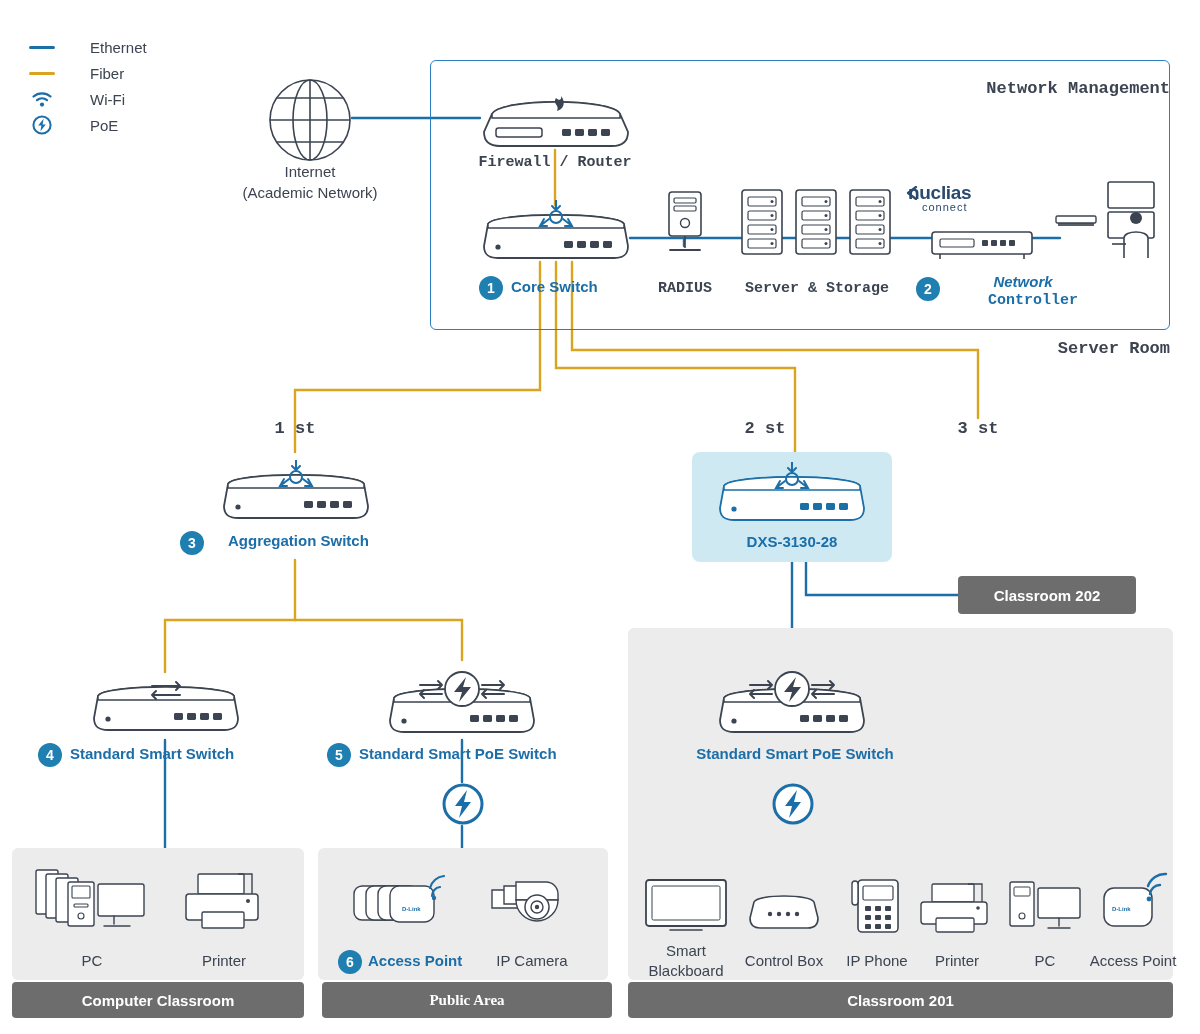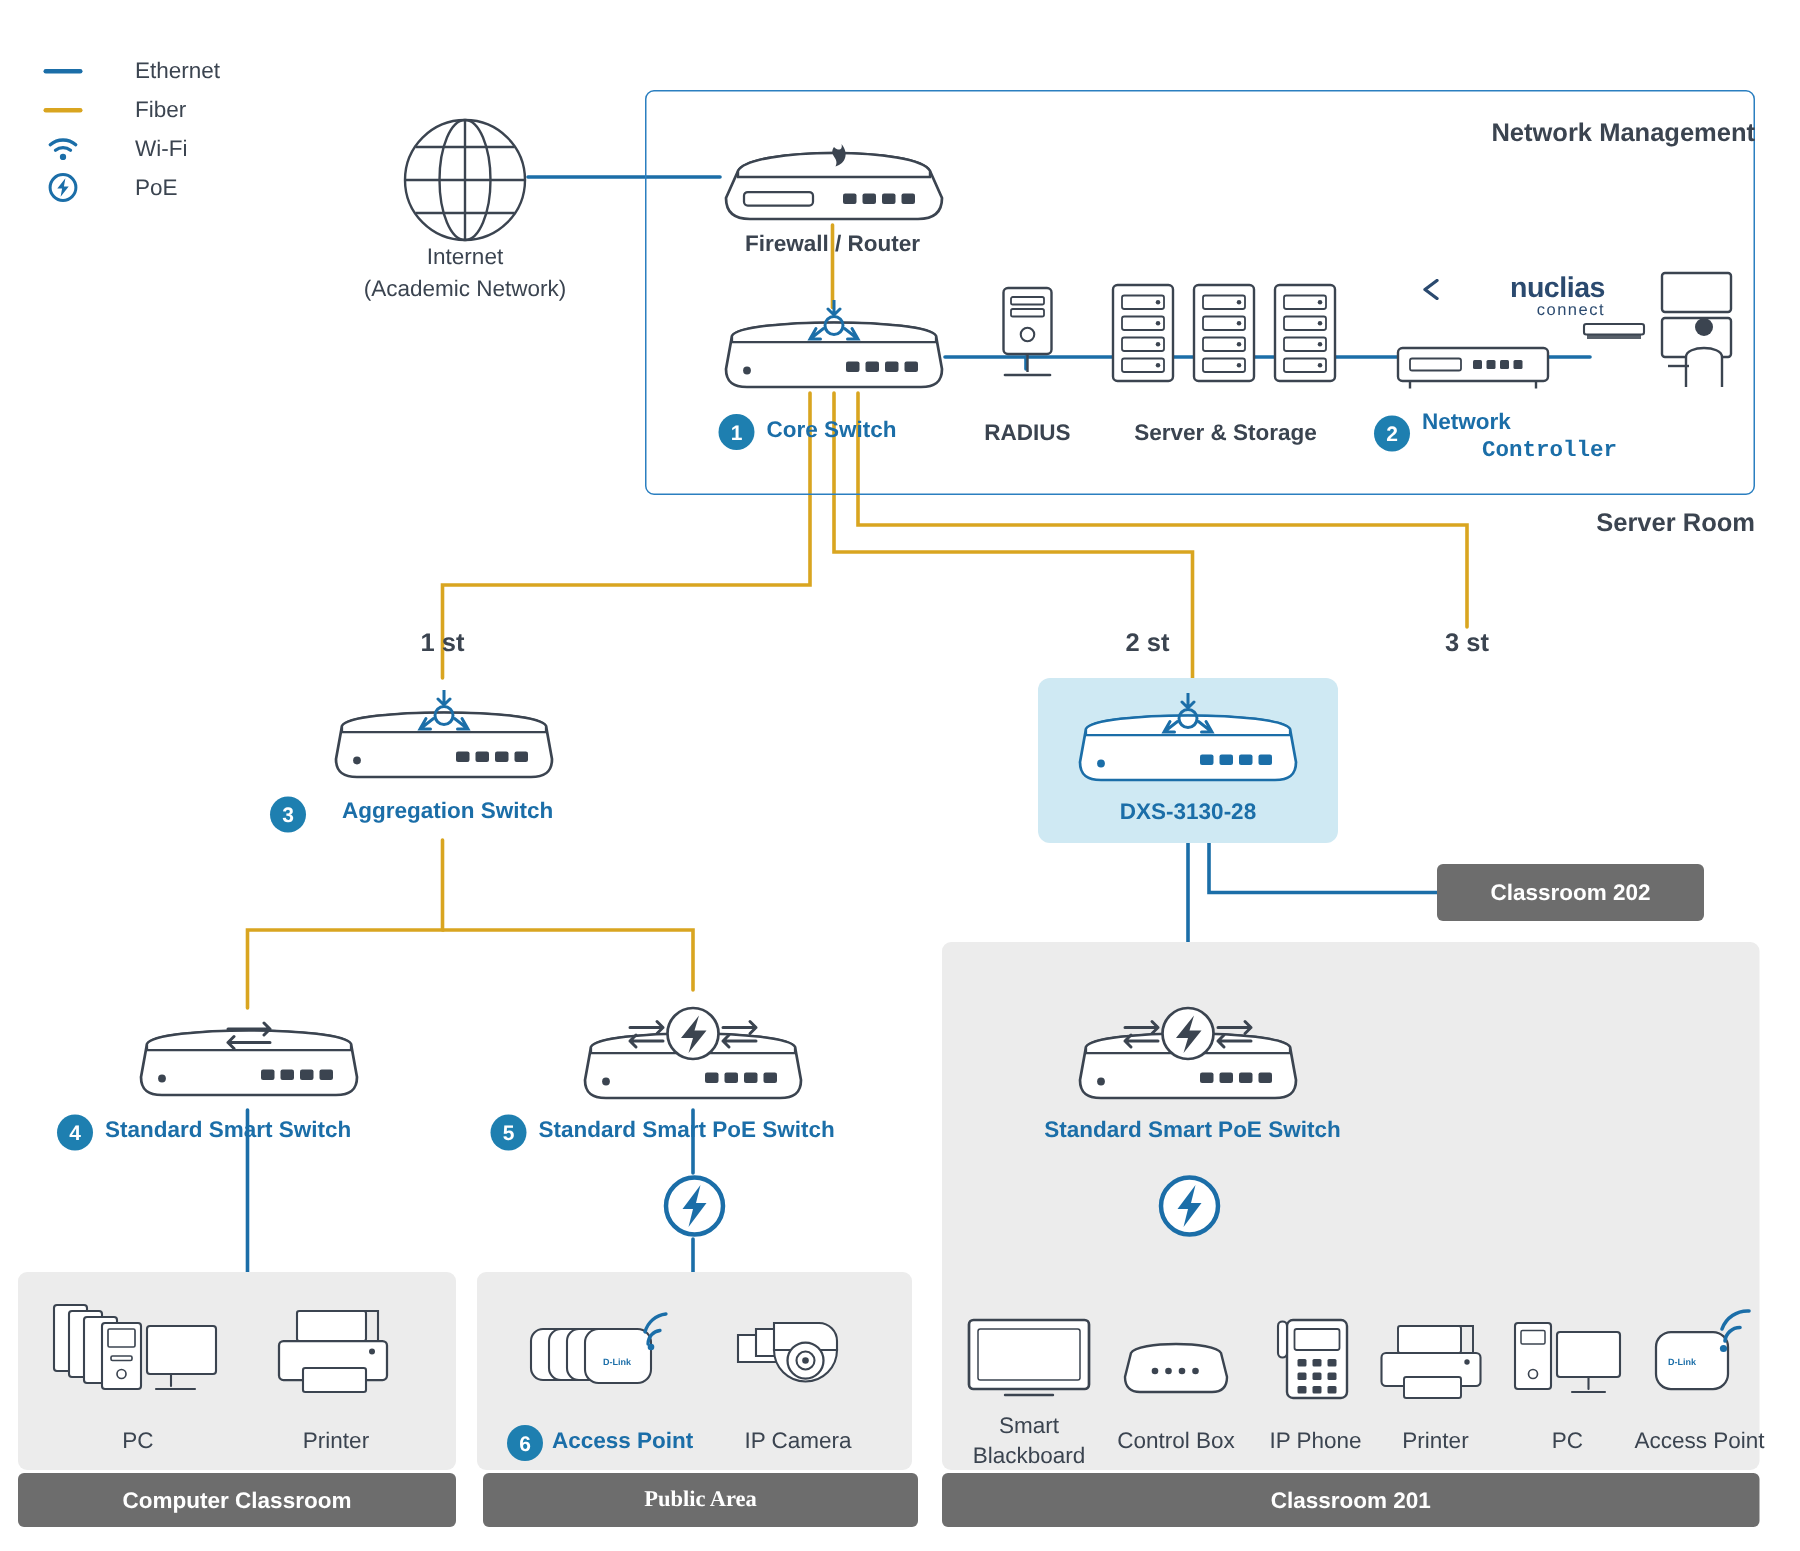--- a/index.html
+++ b/index.html
@@ -16,21 +16,21 @@
   
   #legend{left:22px;top:34px;width:200px;}
   .legend-row{display:flex;align-items:center;height:26px;gap:28px;}
   .legend-key{width:40px;display:flex;align-items:center;justify-content:center;}
   .legend-line{width:26px;height:3px;border-radius:2px;}
   .legend-label{font-size:15px;color:#3b4450;}
 
   
   .lbl{position:absolute;font-size:15px;color:#3b4450;text-align:center;line-height:1.25;}
   .lbl.blue{color:#1b6ea8;font-weight:bold;}
-  .lbl.bold{font-weight:bold;}
+  .lbl.bold{font-weight:bold;font-family:Liberation Mono, monospace;}
   .lbl.big{font-size:17px;}
 
   
   .badge{position:absolute;width:24px;height:24px;border-radius:50%;background:#1e7fb0;
     color:#fff;font-size:14px;font-weight:bold;display:flex;align-items:center;justify-content:center;}
 
   
   .region{position:absolute;box-sizing:border-box;}
   .server-room{border:1.5px solid #2b7fc0;border-radius:6px;}
   .grey-area{background:#ececec;border-radius:6px;}
@@ -223,21 +223,21 @@
         <circle cx="86" cy="55.5" r="1.5"></circle>
       <circle cx="140" cy="13.5" r="1.5"></circle>
         <circle cx="140" cy="27.5" r="1.5"></circle>
       <circle cx="140" cy="41.5" r="1.5"></circle>
         <circle cx="140" cy="55.5" r="1.5"></circle>
     </g>
   </svg>
 </div>
 <div class="lbl bold" style="left:736px;top:280px;width:162px;">Server &amp; Storage</div>
 
-<div class="nuclias" style="left:950px;top:182px;width:120px;text-align:right;">
+<div class="nuclias" style="left:908px;top:182px;width:120px;">
   <svg width="12" height="14" viewBox="0 0 12 14" style="position:absolute;left:-2px;top:4px;">
     <path d="M10 1 L2 7 L10 13" fill="none" stroke="#2b4a6f" stroke-width="2.2" stroke-linecap="round" stroke-linejoin="round"></path>
   </svg>
   <span class="n1">nuclias</span>
   <span class="n2">connect</span>
 </div>
 
 <div class="abs" style="left:930px;top:228px;">
   <svg width="104" height="34" viewBox="0 0 104 34">
     <rect x="2" y="4" width="100" height="22" rx="3" fill="#fff" stroke="#3b4450" stroke-width="1.6"></rect>
@@ -245,21 +245,21 @@
     <g fill="#3b4450">
       <rect x="52" y="12" width="6" height="6" rx="1"></rect>
       <rect x="61" y="12" width="6" height="6" rx="1"></rect>
       <rect x="70" y="12" width="6" height="6" rx="1"></rect>
       <rect x="79" y="12" width="6" height="6" rx="1"></rect>
     </g>
     <path d="M10 26 L10 31 M94 26 L94 31" stroke="#3b4450" stroke-width="1.6"></path>
   </svg>
 </div>
 <div class="badge" style="left:916px;top:277px;">2</div>
-<div class="lbl blue" style="left:948px;top:273px;width:150px;text-align:left;">Network</div>
+<div class="lbl blue" style="left:948px;top:273px;width:150px;text-align:center;font-style:italic;">Network</div>
 <div class="lbl blue" style="left:928px;top:292px;width:150px;text-align:right;font-family:Liberation Mono, monospace;">Controller</div>
 
 <div class="abs" style="left:1052px;top:180px;">
   <svg width="106" height="82" viewBox="0 0 106 82">
     <g fill="#fff" stroke="#3b4450" stroke-width="1.6">
       <rect x="56" y="2" width="46" height="26" rx="2"></rect>
       <rect x="56" y="32" width="46" height="26" rx="2"></rect>
     </g>
     <g fill="#3b4450">
       <path d="M6 42 h36 v4 h-36 z" opacity="0.85"></path>

